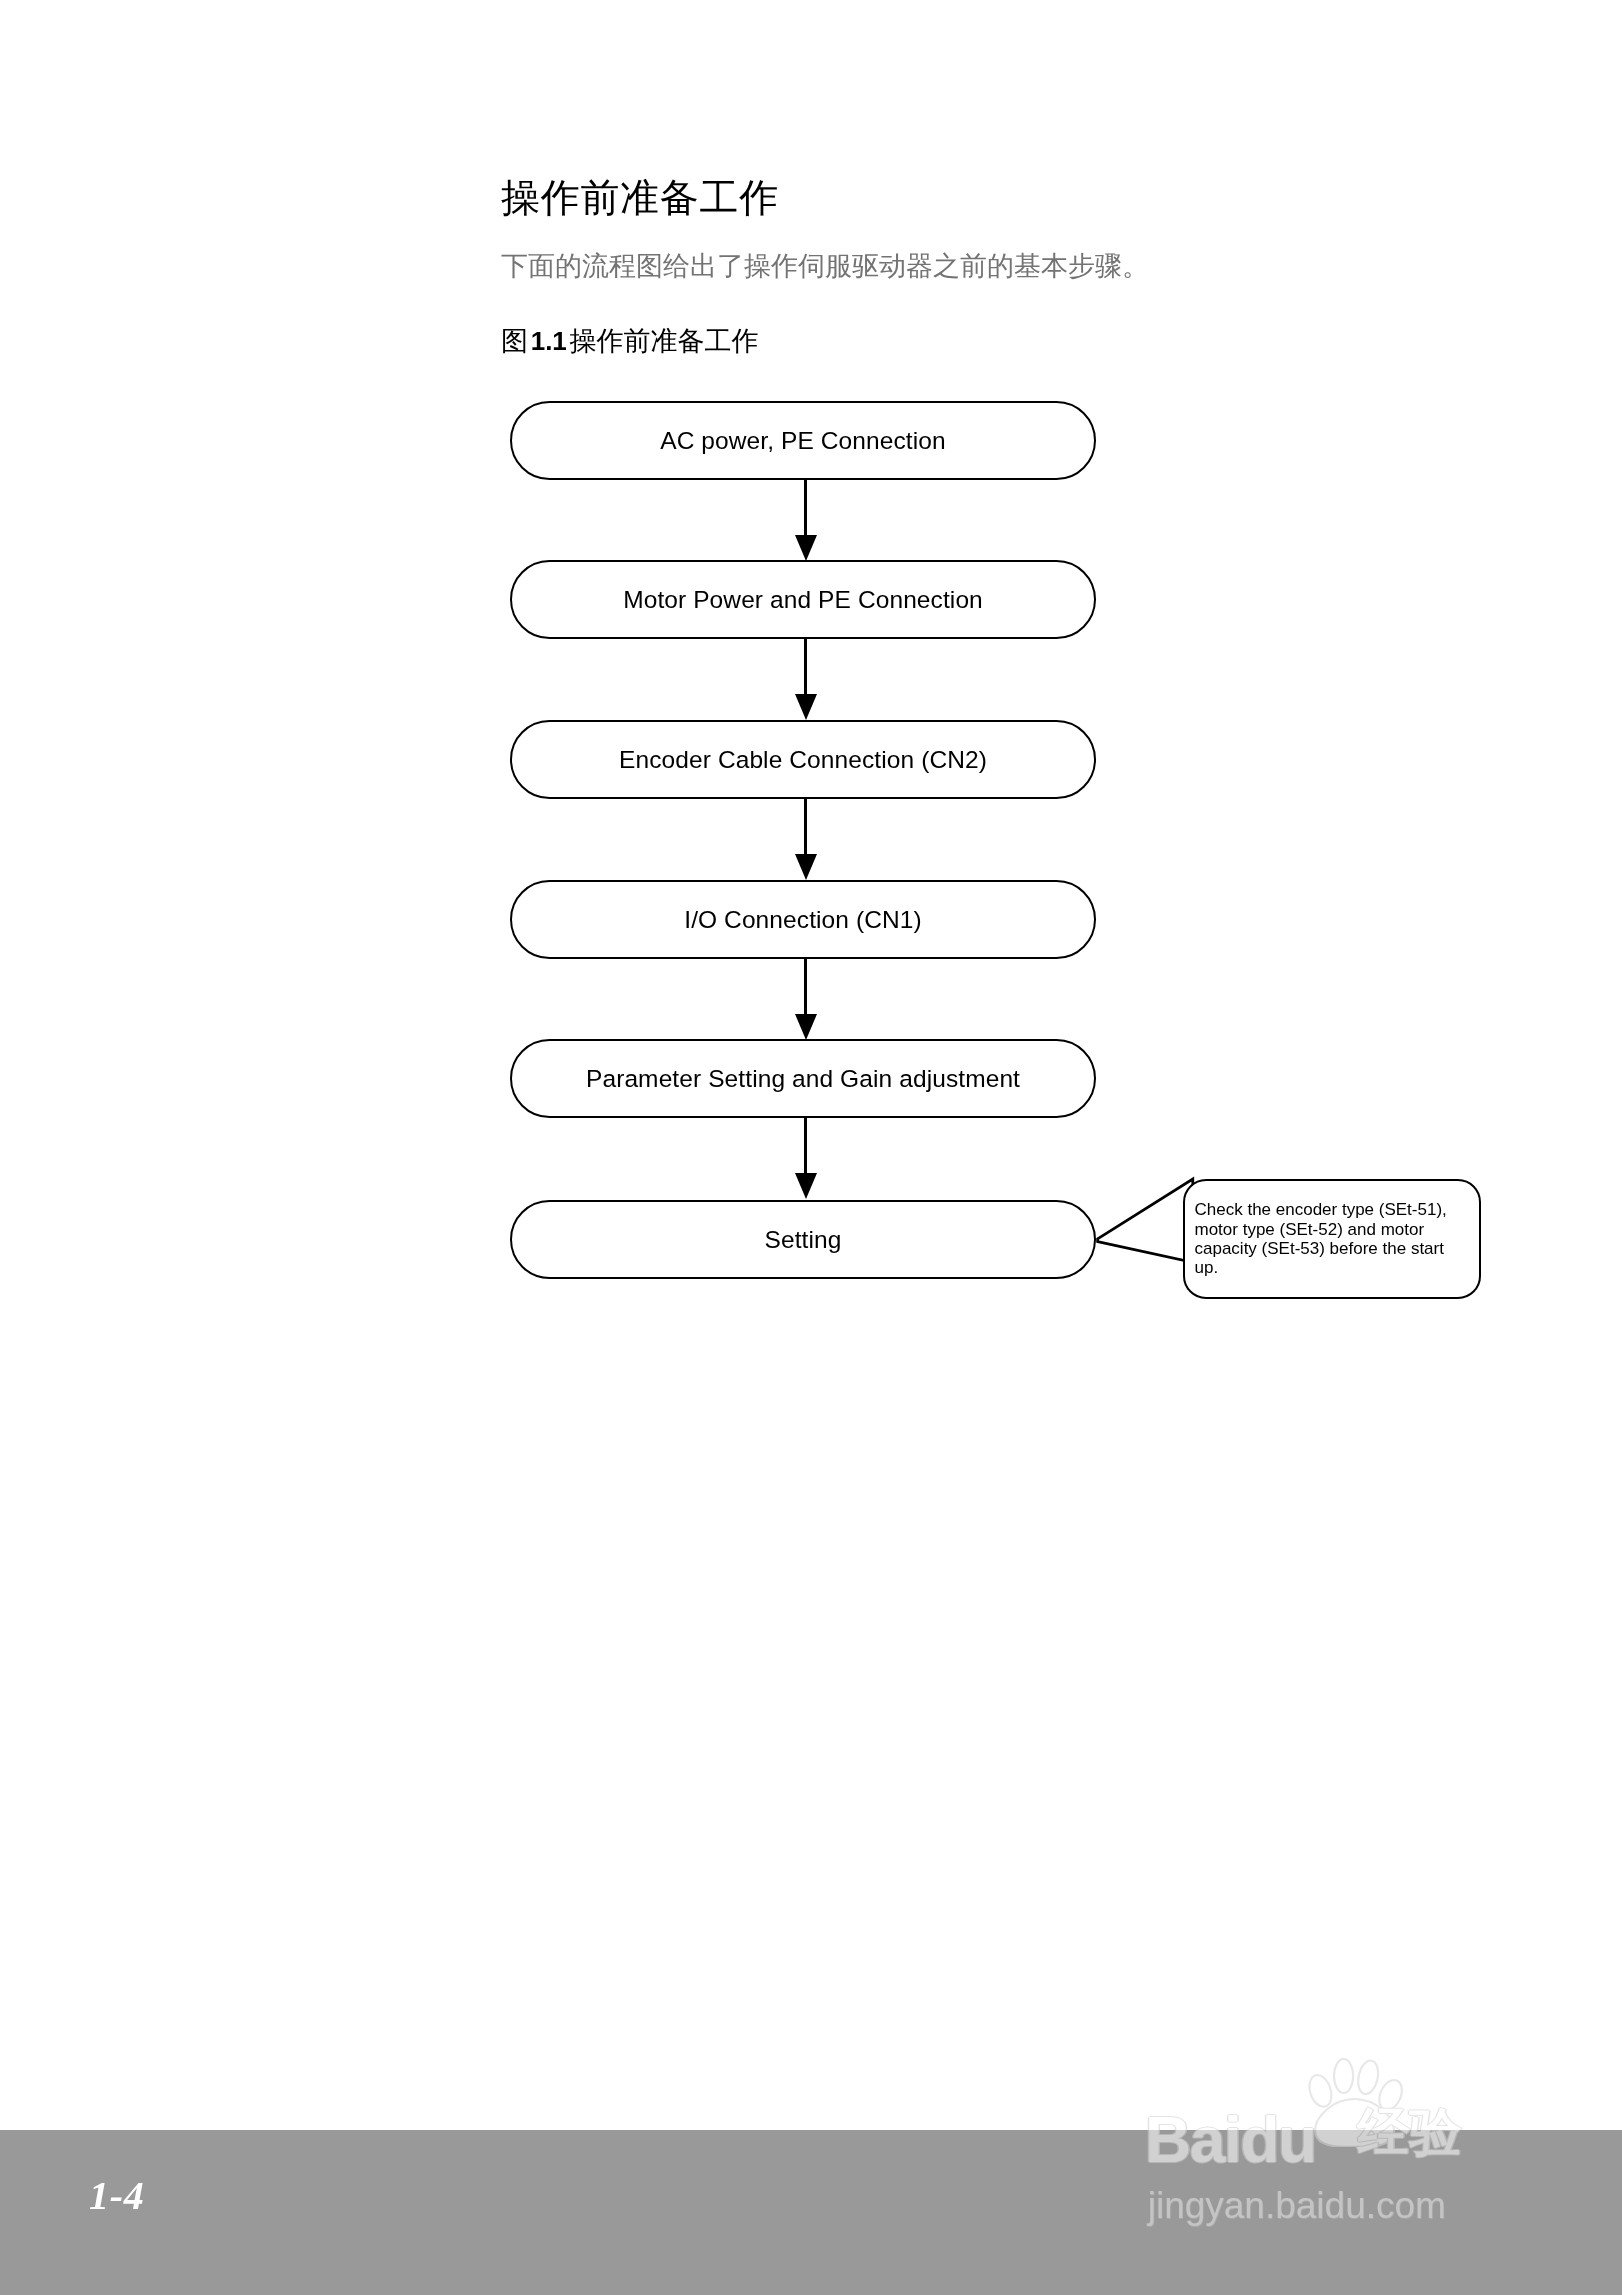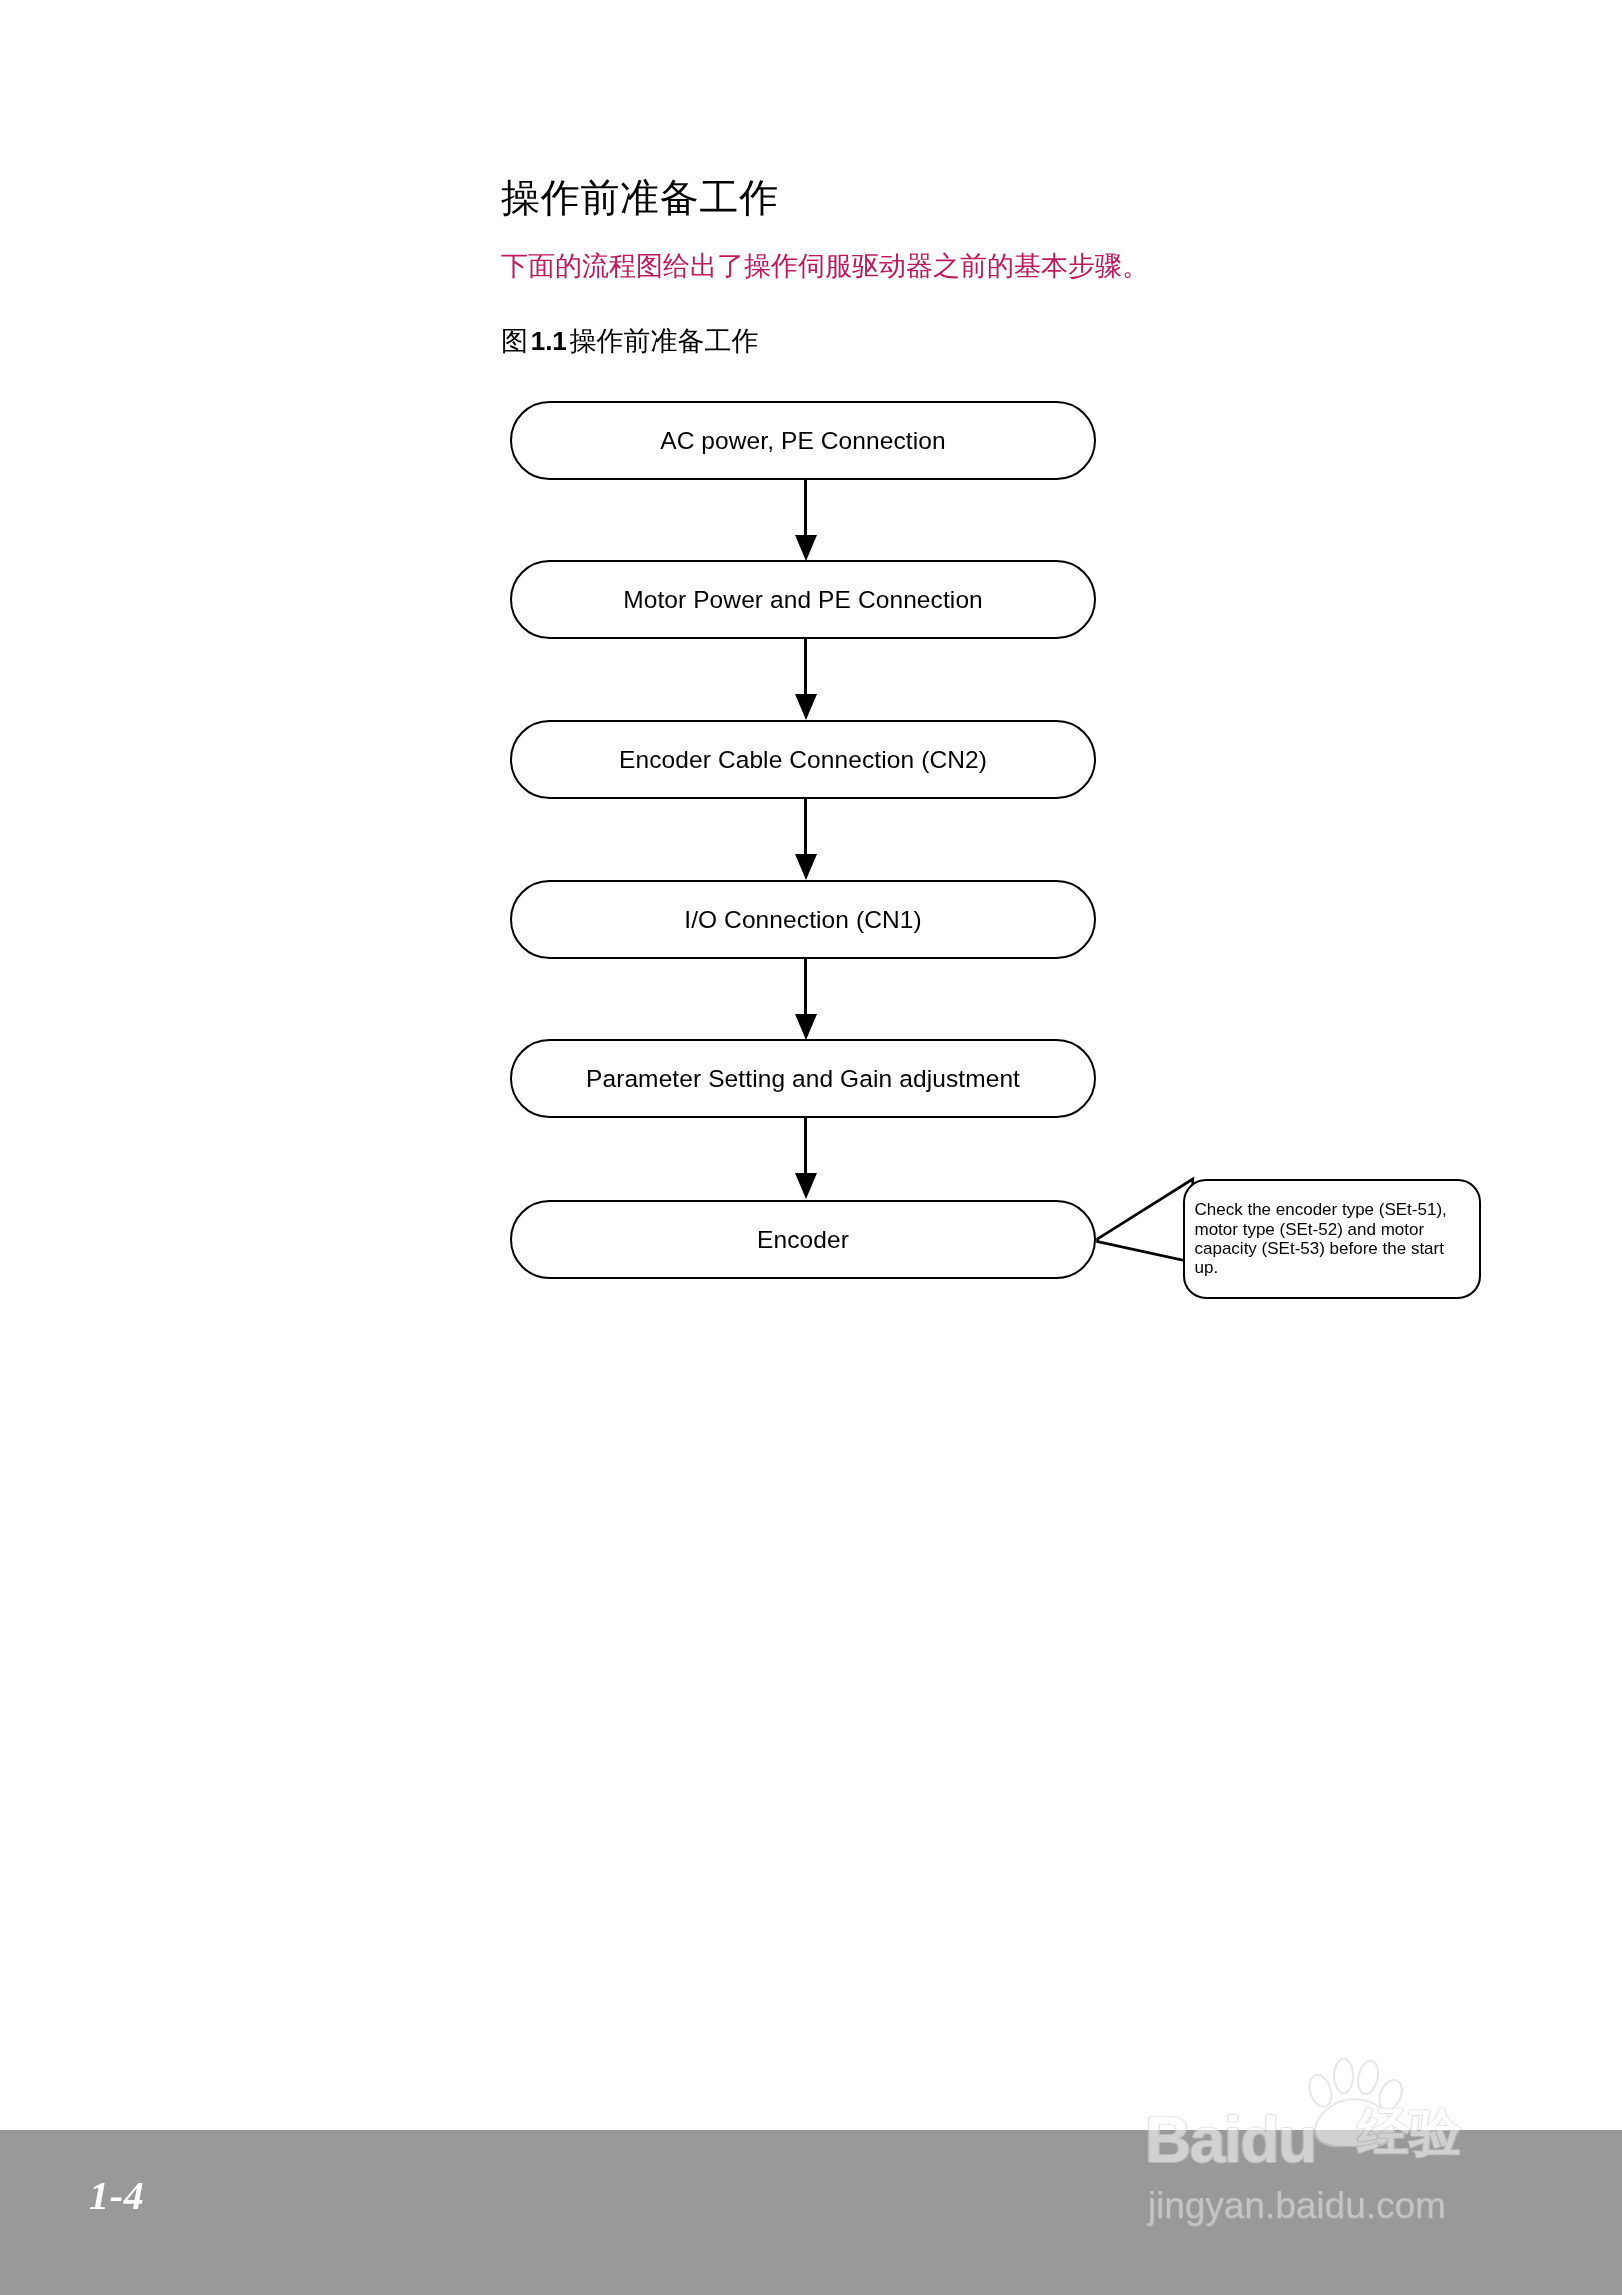--- a/index.html
+++ b/index.html
@@ -30,21 +30,21 @@
     letter-spacing: 0.7px;
     white-space: nowrap;
   }
   .intro {
     position: absolute;
     left: 501px;
     top: 249px;
     font-family: "Liberation Serif", serif;
     font-size: 27px;
     line-height: 1.3;
-    color: #be185d;
+    color: #737373;
     white-space: nowrap;
   }
   .fig-caption {
     position: absolute;
     left: 501px;
     top: 324px;
     font-family: "Liberation Serif", serif;
     font-size: 27px;
     line-height: 1.3;
     color: #000000;
@@ -284,21 +284,21 @@
 
     <div class="node n4">
       <span class="node-label">Parameter Setting and Gain adjustment</span>
     </div>
     <div class="connector c4">
       <span class="stem"></span>
       <span class="head"></span>
     </div>
 
     <div class="node n5">
-      <span class="node-label">Encoder</span>
+      <span class="node-label">Setting</span>
     </div>
 
     <svg id="callout-tail" viewBox="0 0 200 220">
       <path d="M 20 98 L 160 10 L 160 52 L 148 52 L 148 130 L 20 102 Z" fill="#ffffff" stroke="#000000" stroke-width="4" stroke-linejoin="miter"></path>
     </svg>
 
     <div class="callout">
       <span class="callout-label">Check the encoder type (SEt-51), motor type (SEt-52) and motor capacity (SEt-53) before the start up.</span>
     </div>
   </div>

